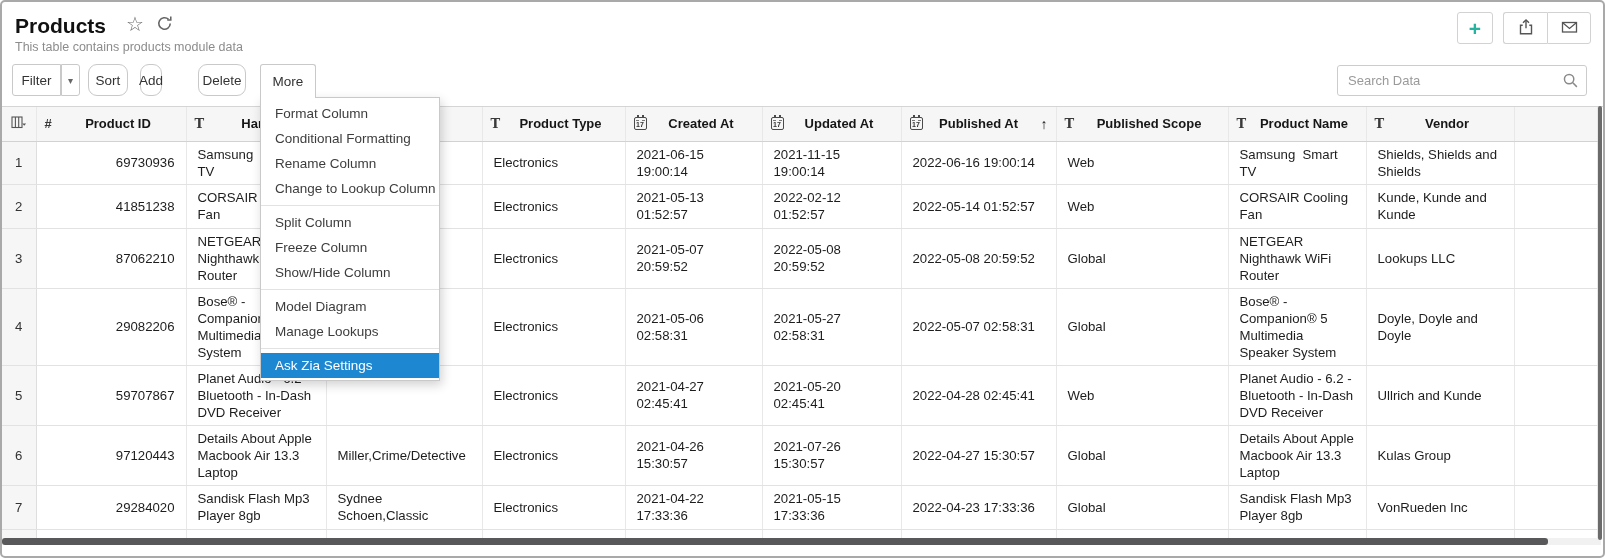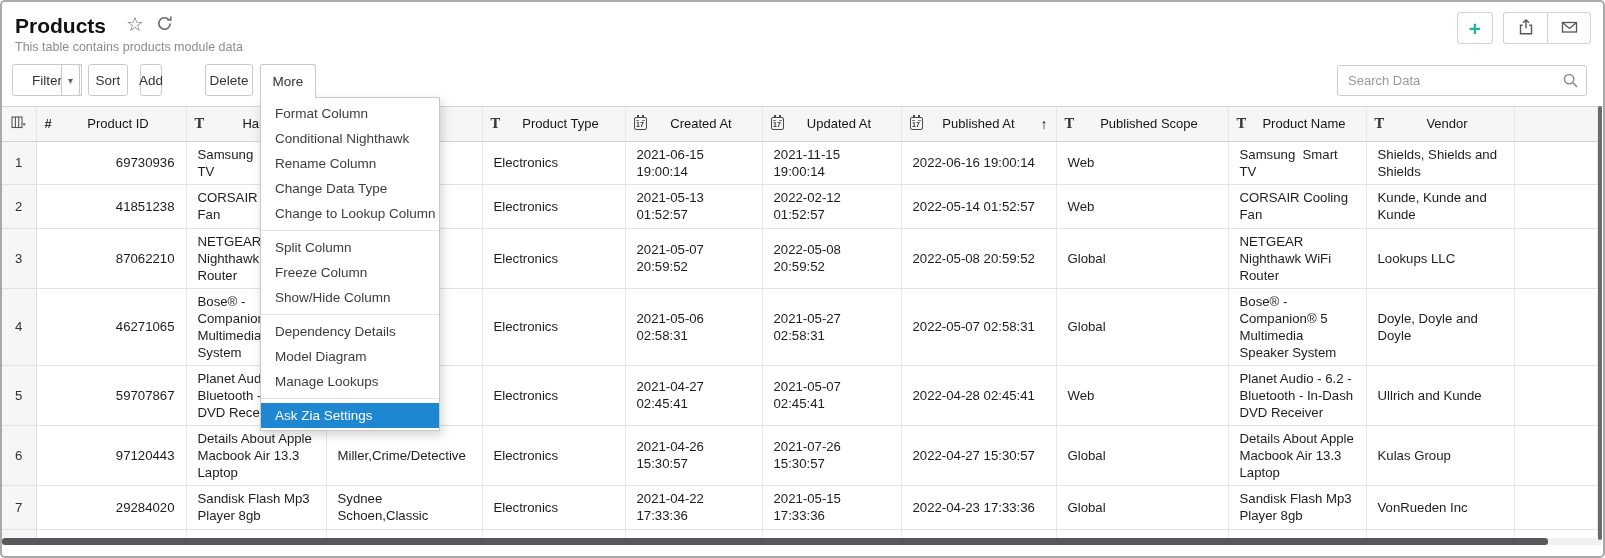--- a/index.html
+++ b/index.html
@@ -17,43 +17,43 @@
   .icon-btn {
     width: 44px; height: 32px; background: #fff; border: 1px solid #d2d2d2;
     display: flex; align-items: center; justify-content: center; cursor: pointer;
   }
   .plus-btn { width: 36px; border-radius: 3px; margin-right: 10px; color: #26b3a0; font-size: 21px; font-weight: bold; line-height: 1; }
   .grp-l { border-radius: 3px 0 0 3px; border-right: none; }
   .grp-r { border-radius: 0 3px 3px 0; }
   
   .tb-btn {
     position: absolute; top: 62px; height: 32px; background: #fff; border: 1px solid #c9c9c9;
-    border-radius: 3px; font-size: 13.5px; color: #333; font-family: "Liberation Sans", sans-serif;
+    border-radius: 9px; font-size: 13.5px; color: #333; font-family: "Liberation Sans", sans-serif;
     display: flex; align-items: center; justify-content: center; cursor: pointer;
   }
-  .btn-filter { left: 10px;  width: 70px; border-radius: 3px 0 0 3px; }
+  .btn-filter { left: 10px;  width: 49px; border-radius: 3px 0 0 3px; }
   .btn-filter-caret { left: 59px; width: 19px; border-radius: 0 3px 3px 0; color: #666; font-size: 10px; }
   .btn-sort   { left: 86px;  width: 40px; }
   .btn-add    { left: 138px; width: 22px; }
-  .btn-delete { left: 203px; width: 48px; }
+  .btn-delete { left: 196px; width: 48px; }
   .btn-more   { left: 258px; width: 56px; height: 34px; border-bottom: none; border-radius: 3px 3px 0 0; z-index: 30; }
   .searchbox { position: absolute; top: 63px; right: 16px; width: 250px; height: 31px; }
   .searchbox input {
     width: 100%; height: 100%; border: 1px solid #ccc; border-radius: 3px;
     padding: 0 16px 0 10px; font-size: 13px; color: #333; font-family: "Liberation Sans", sans-serif; outline: none;
   }
   .searchbox input::placeholder { color: #9a9a9a; }
   .searchbox svg { position: absolute; right: 8px; top: 7px; }
   
   .table-wrap { position: absolute; left: 0; right: 0; top: 104px; height: 432px; overflow: hidden; border-top: 1px solid #d5d5d5; }
   table { border-collapse: collapse; table-layout: fixed; width: 1595px; }
   th, td { border-right: 1px solid #e8e8e8; border-bottom: 1px solid #e2e2e2; overflow: hidden; }
   thead th { background: #f6f6f6; height: 34px; border-bottom: 1px solid #d2d2d2; font-size: 13px; color: #161616; }
   .hwrap { display: flex; align-items: center; padding: 0 8px; }
-  .hlabel { flex: 1; text-align: center; font-weight: normal; white-space: nowrap; }
+  .hlabel { flex: 1; text-align: center; font-weight: bold; white-space: nowrap; }
   .ticon { width: 14px; text-align: left; color: #3a3a3a; flex: none; }
   .ticon.num { font-size: 13px; font-weight: 600; }
   .ticon.txt { font-family: "DejaVu Serif", serif; font-size: 13px; font-weight: 600; }
   .cal { position: relative; flex: none; width: 13px; height: 13px; border: 1px solid #4a4a4a; border-radius: 2px;
          display: inline-flex; align-items: flex-end; justify-content: center; margin-right: 2px; }
   .cal::before, .cal::after { content: ""; position: absolute; top: -3px; width: 2px; height: 3px; background: #4a4a4a; }
   .cal::before { left: 2px; } .cal::after { right: 2px; }
   .cal i { position: absolute; top: 2px; left: 1px; right: 1px; border-top: 1px dashed #777; }
   .cal b { font-size: 7px; line-height: 8px; color: #333; font-weight: bold; }
   .sort-arrow { margin-left: 8px; font-weight: bold; font-size: 14px; color: #111; }
@@ -271,40 +271,40 @@
             <td class="cell-created-at">2021-05-07 20:59:52</td>
             <td class="cell-updated-at">2022-05-08 20:59:52</td>
             <td class="cell-published-at">2022-05-08 20:59:52</td>
             <td class="cell-published-scope">Global</td>
             <td class="cell-product-name">NETGEAR Nighthawk WiFi Router</td>
             <td class="cell-vendor">Lookups LLC</td>
             <td></td>
           </tr>
           <tr>
             <td class="rownum">4</td>
-            <td class="cell-product-id">46271065</td>
+            <td class="cell-product-id">29082206</td>
             <td class="cell-handle">Bose® - Companion® 5 Multimedia Speaker System</td>
             <td class="cell-author"></td>
             <td class="cell-product-type">Electronics</td>
             <td class="cell-created-at">2021-05-06 02:58:31</td>
             <td class="cell-updated-at">2021-05-27 02:58:31</td>
             <td class="cell-published-at">2022-05-07 02:58:31</td>
             <td class="cell-published-scope">Global</td>
             <td class="cell-product-name">Bose® - Companion® 5 Multimedia Speaker System</td>
             <td class="cell-vendor">Doyle, Doyle and Doyle</td>
             <td></td>
           </tr>
           <tr>
             <td class="rownum">5</td>
             <td class="cell-product-id">59707867</td>
             <td class="cell-handle">Planet Audio - 6.2 - Bluetooth - In-Dash DVD Receiver</td>
             <td class="cell-author"></td>
             <td class="cell-product-type">Electronics</td>
             <td class="cell-created-at">2021-04-27 02:45:41</td>
-            <td class="cell-updated-at">2021-05-07 02:45:41</td>
+            <td class="cell-updated-at">2021-05-20 02:45:41</td>
             <td class="cell-published-at">2022-04-28 02:45:41</td>
             <td class="cell-published-scope">Web</td>
             <td class="cell-product-name">Planet Audio - 6.2 - Bluetooth - In-Dash DVD Receiver</td>
             <td class="cell-vendor">Ullrich and Kunde</td>
             <td></td>
           </tr>
           <tr>
             <td class="rownum">6</td>
             <td class="cell-product-id">97120443</td>
             <td class="cell-handle">Details About Apple Macbook Air 13.3 Laptop</td>
@@ -345,30 +345,28 @@
             <td class="cell-product-name">Acer - 2-in-1 15.6 Refurbished Touch-Screen Laptop</td>
             <td class="cell-vendor">O'Reilly, O'Reilly and O'Reilly</td>
             <td></td>
           </tr>
         </tbody>
     </table>
   </div>
 
   <div class="menu" id="menu">
       <div class="menu-item">Format Column</div>
-      <div class="menu-item">Conditional Nighthawk</div>
+      <div class="menu-item">Conditional Formatting</div>
       <div class="menu-item">Rename Column</div>
-      <div class="menu-item">Change Data Type</div>
       <div class="menu-item">Change to Lookup Column</div>
       <div class="menu-divider"></div>
       <div class="menu-item">Split Column</div>
       <div class="menu-item">Freeze Column</div>
       <div class="menu-item">Show/Hide Column</div>
       <div class="menu-divider"></div>
-      <div class="menu-item">Dependency Details</div>
       <div class="menu-item">Model Diagram</div>
       <div class="menu-item">Manage Lookups</div>
       <div class="menu-divider"></div>
       <div class="menu-item highlight" style="background: rgb(29, 135, 210);">Ask Zia Settings</div>
     </div>
 
   <div class="hscroll-track"></div>
   <div class="hscroll"></div>
   <div class="vscroll"></div>
 

